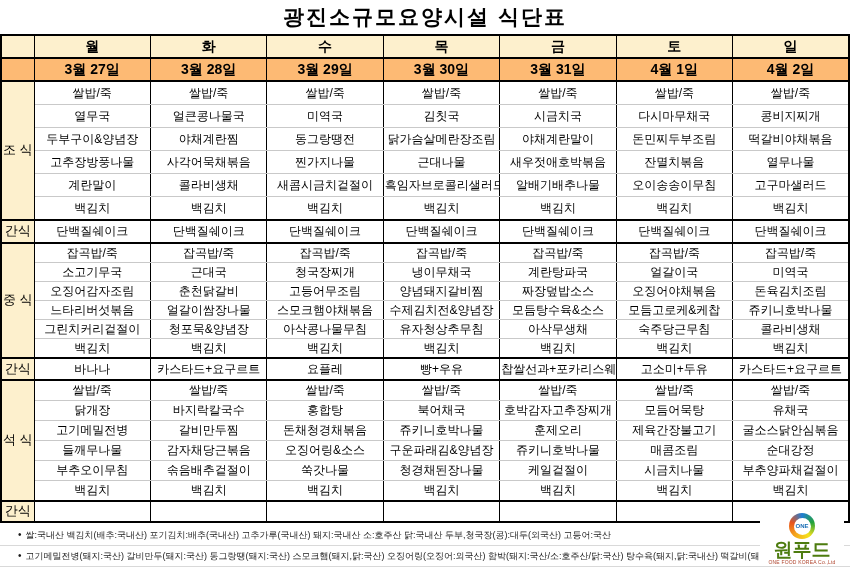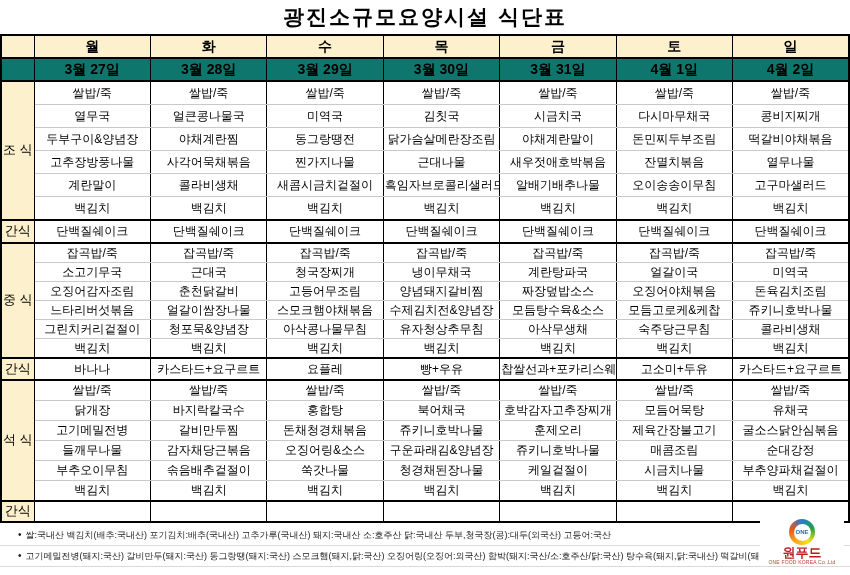--- a/index.html
+++ b/index.html
@@ -6,42 +6,42 @@
   .page{position:relative;width:850px;height:575px;background:#fff;overflow:hidden;
         font-family:"Liberation Sans","DejaVu Sans",sans-serif;}
   .title{height:34px;line-height:34px;text-align:center;font-size:21px;font-weight:bold;
          letter-spacing:2px;color:#000;}
   table.meal{border-collapse:collapse;table-layout:fixed;width:850px;border:2px solid #000;}
   table.meal col.lab{width:33px;}
   table.meal th,table.meal td{border-left:1px solid #000;border-right:1px solid #000;
     text-align:center;padding:0 1px;overflow:hidden;white-space:nowrap;color:#000;}
   tr.day-row th{background:#fdf0cd;border-top:2px solid #000;border-bottom:2px solid #000;
     font-weight:bold;font-size:14px;height:21px;}
-  tr.date-row th{background:#0f766e;border-bottom:2.5px solid #000;font-weight:bold;
+  tr.date-row th{background:#fdba74;border-bottom:2.5px solid #000;font-weight:bold;
     font-size:14px;height:21px;}
   .sun{color:#ff0000;}
   tr.item-row td{border-top:1px solid #c9c9c9;border-bottom:1px solid #c9c9c9;font-size:12px;}
   tr.sec-start td,tr.sec-start th{border-top:2.5px solid #000;}
   tr.sec-end td{border-bottom:2.5px solid #000;}
   th.label{background:#fdf0cd;font-weight:normal;font-size:13px;white-space:pre-line;
     line-height:1.12;border-bottom:2.5px solid #000;}
   tr.sec0 td{height:22px;} tr.sec1 td{height:21px;text-align:center;} tr.sec2 td{height:18px;}
   tr.sec3 td{height:20px;} tr.sec4 td{height:19px;} tr.sec5 td{height:19px;}
   td.s{font-size:10.5px;} td.xs{font-size:9.5px;}
   .footer{position:relative;margin-top:2px;}
   .note{font-size:9px;color:#1a1a1a;padding:4px 2px 3px 18px;border-bottom:1px solid #d9d9d9;
     white-space:nowrap;overflow:hidden;}
   .note .bullet{margin-right:4px;font-size:10px;}
   .logo{position:absolute;right:6px;bottom:2px;width:84px;text-align:center;background:#fff;}
   .logo-circle{width:26px;height:26px;border-radius:50%;margin:0 auto 1px auto;
     background:conic-gradient(#1f7dd4,#23a33a,#f5e11c,#f5a81c,#e8541d,#1f7dd4);
     display:flex;align-items:center;justify-content:center;}
   .logo-circle .inner{width:17px;height:17px;border-radius:50%;background:#fff;
     font-size:6px;font-weight:bold;color:#1a6fb5;line-height:17px;}
-  .logo-brand{font-size:13px;font-weight:bold;color:#b91c1c;line-height:1;}
+  .logo-brand{font-size:19px;font-weight:bold;color:#4d7c0f;line-height:1;}
   .logo-caption{font-size:5px;color:#b0452e;letter-spacing:0.2px;}
 </style>
 </head>
 <body>
 
 <div class="page">
   <div class="title">광진소규모요양시설 식단표</div>
 
   <table class="meal">
     <colgroup>

